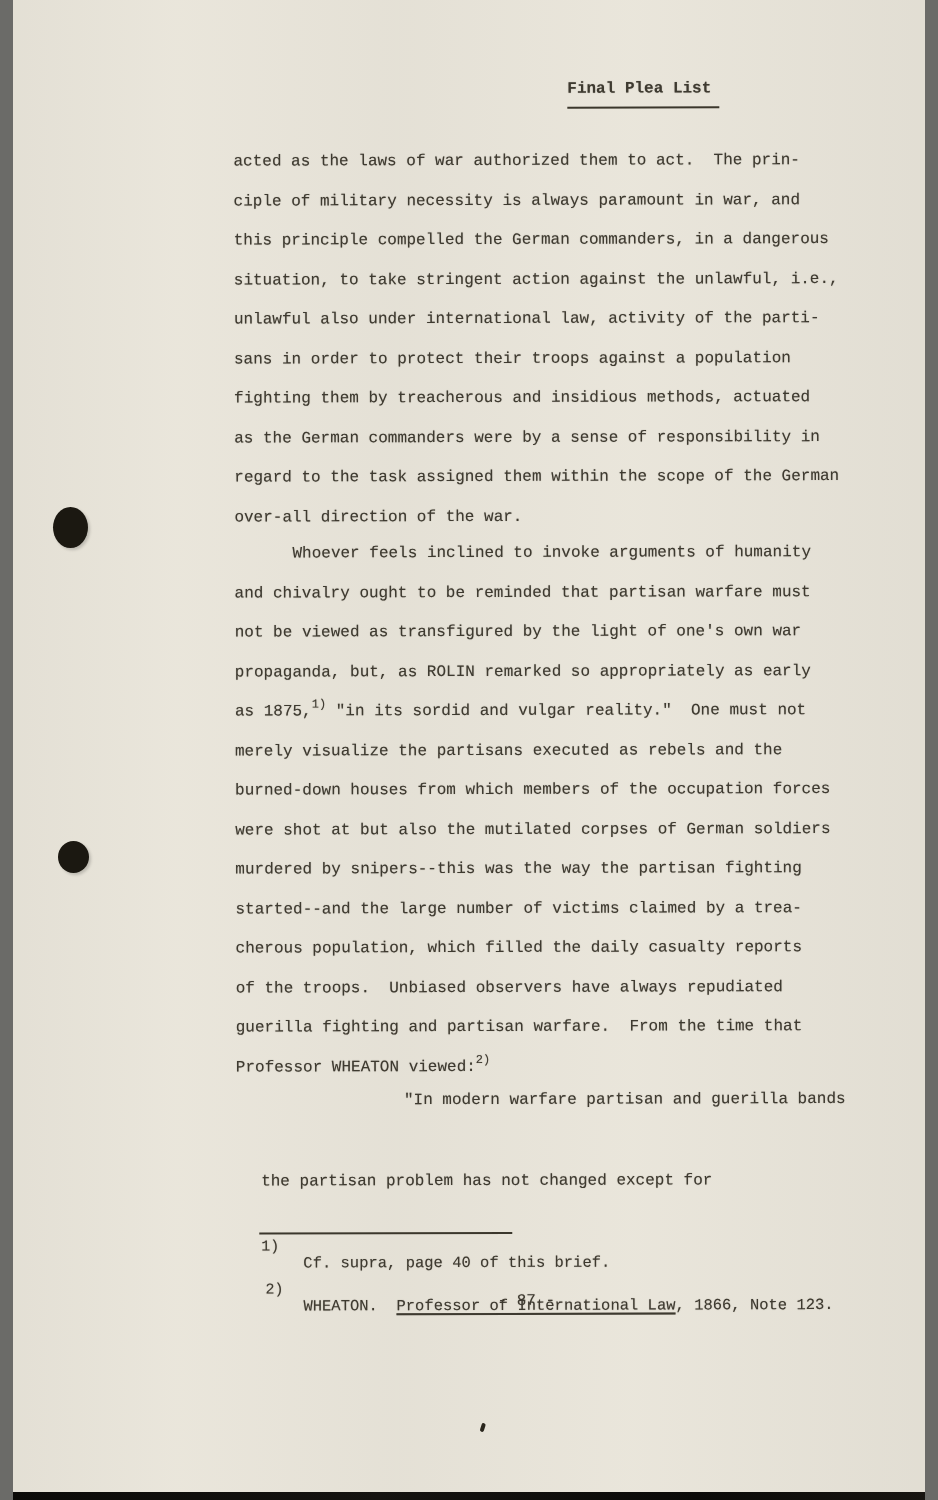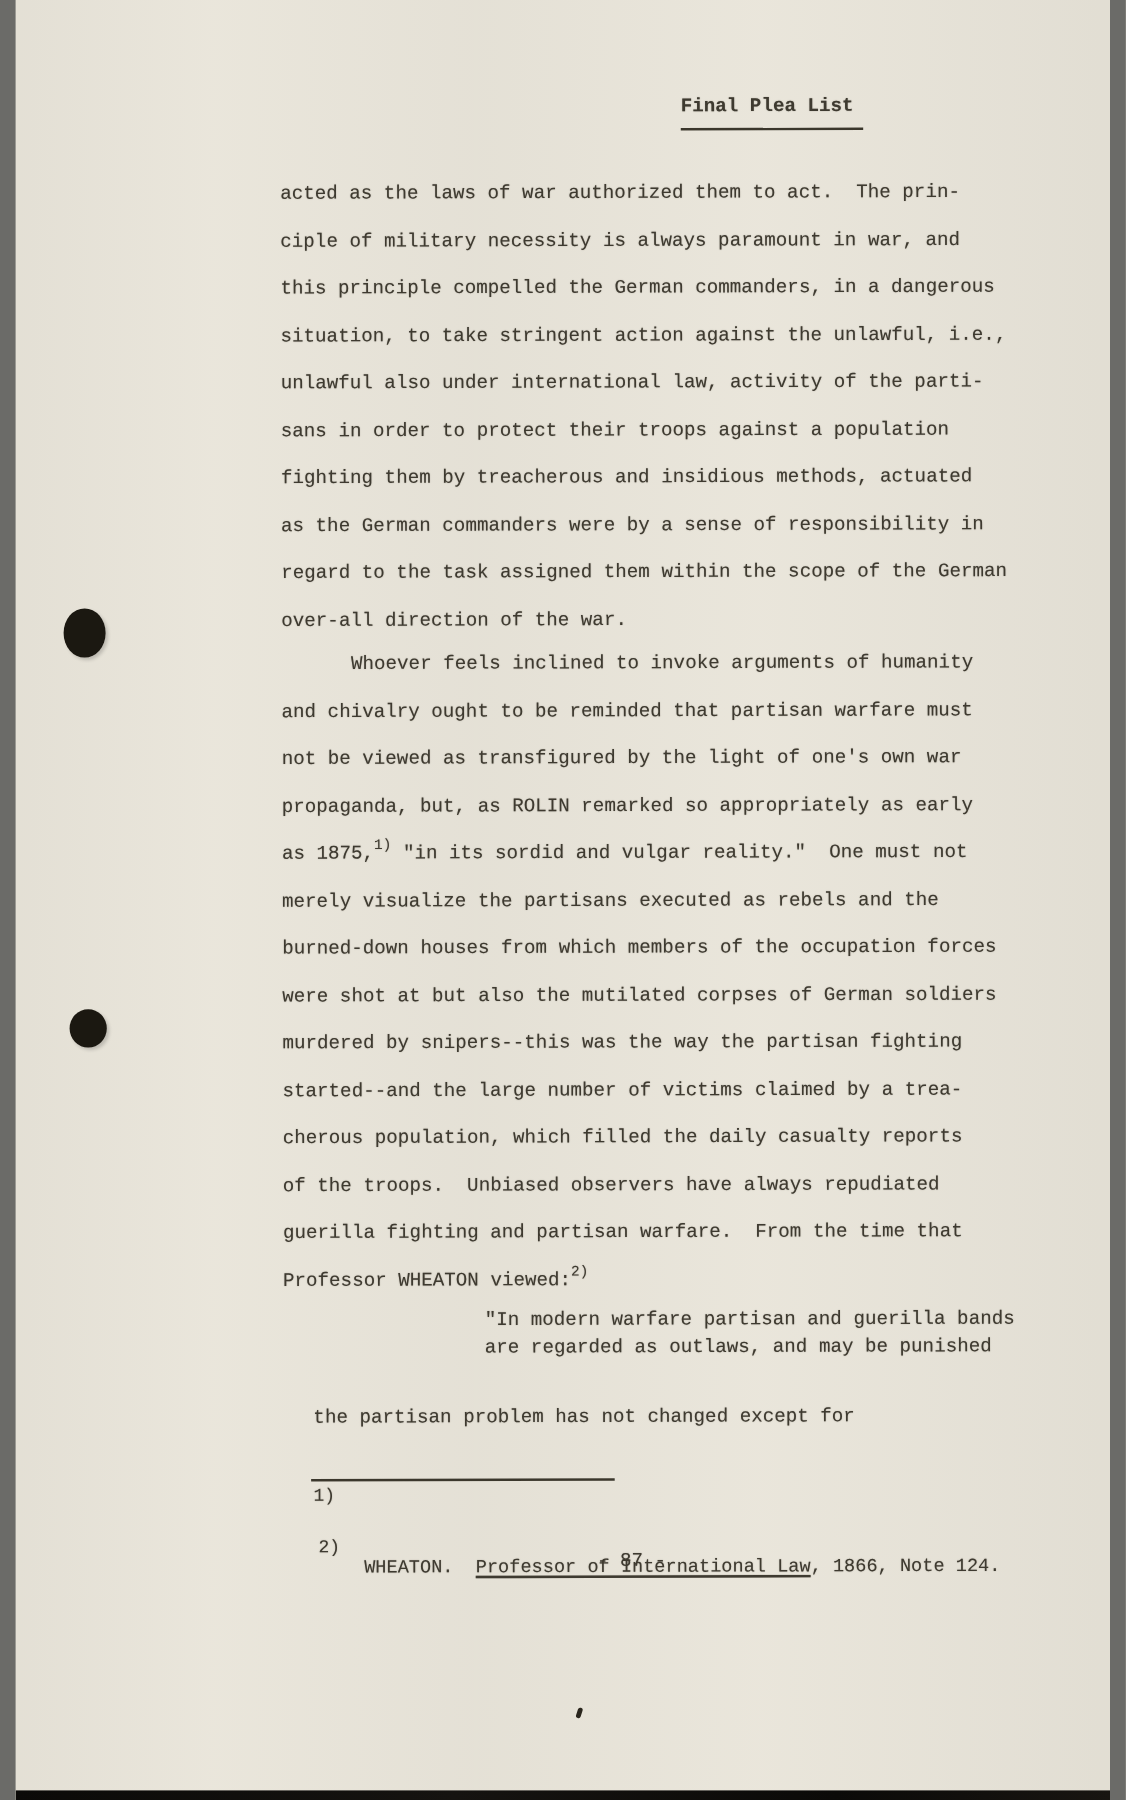--- a/index.html
+++ b/index.html
@@ -115,31 +115,31 @@
       <div class="line">murdered by snipers--this was the way the partisan fighting</div>
       <div class="line">started--and the large number of victims claimed by a trea-</div>
       <div class="line">cherous population, which filled the daily casualty reports</div>
       <div class="line">of the troops.  Unbiased observers have always repudiated</div>
       <div class="line">guerilla fighting and partisan warfare.  From the time that</div>
       <div class="line"><span>Professor WHEATON viewed:</span><span class="sup">2)</span></div>
     </div>
 
     <div class="quote txt">
       <div class="qline">"In modern warfare partisan and guerilla bands</div>
-      <div class="qline">are regarded as outlaws, and may be punished</div>
     </div>
 
     <div class="afterquote txt">the partisan problem has not changed except for</div>
 
     <div class="fnrule"></div>
 
     <div class="fnmark fnmark1 txt">1)</div>
+    <div class="fntext fntext1 txt">Cf. supra, page 40 of this brief.</div>
 
     <div class="fnmark fnmark2 txt">2)</div>
-    <div class="fntext fntext2 txt"><span>WHEATON.  </span><span class="underline">Professor of International Law</span><span>, 1866, Note 124.</span></div>
+    <div class="fntext fntext2 txt"><span>WHEATON.  </span><span class="underline">Professor of International Law</span><span>, 1866, Note 123.</span></div>
 
     <div class="pagenum txt">- 87 -</div>
 
     <div class="speck"></div>
   </div>
 
   <div class="bottom-bar"></div>
 </div>
 
 </body></html>

